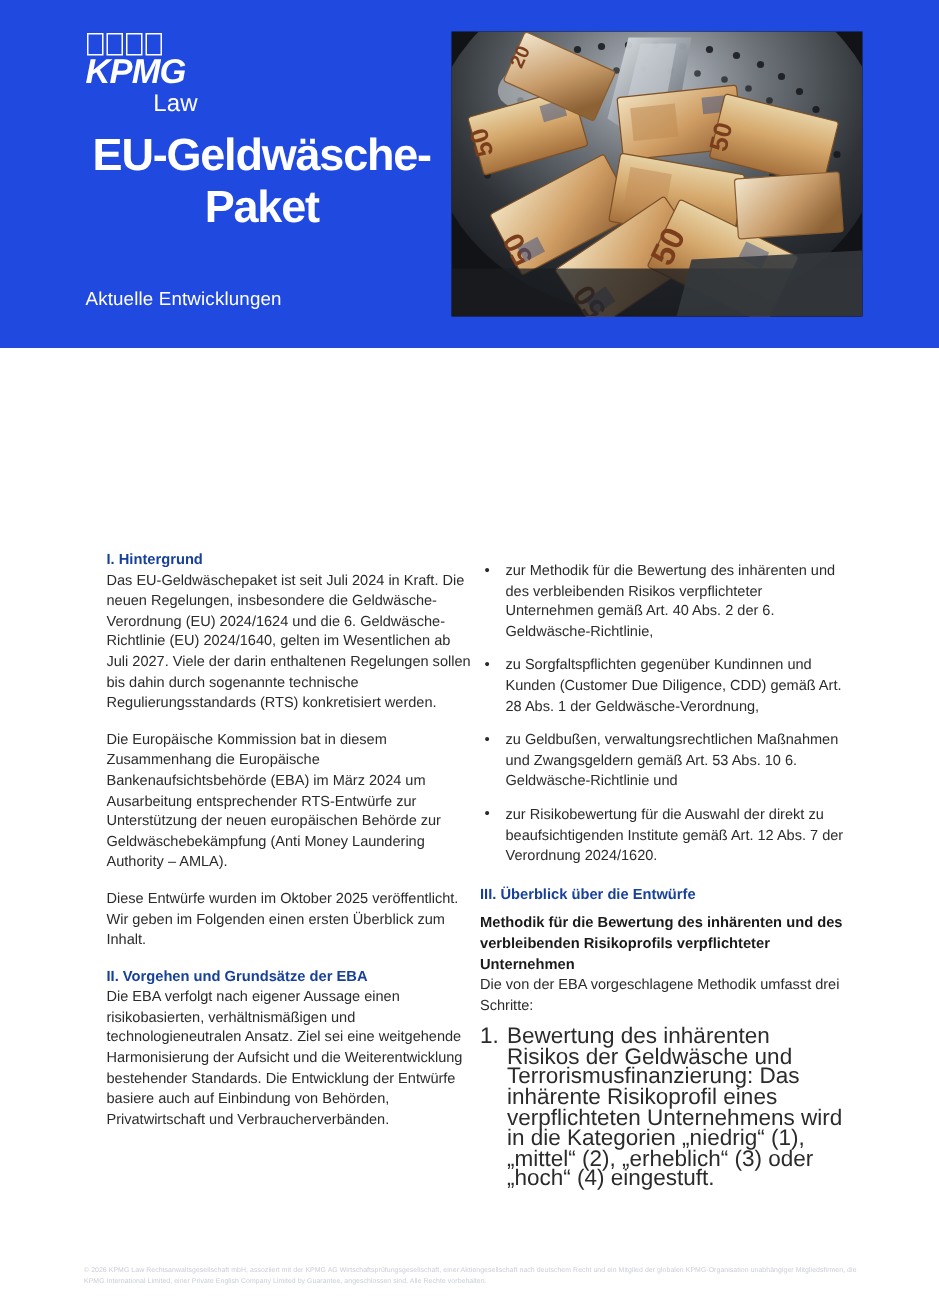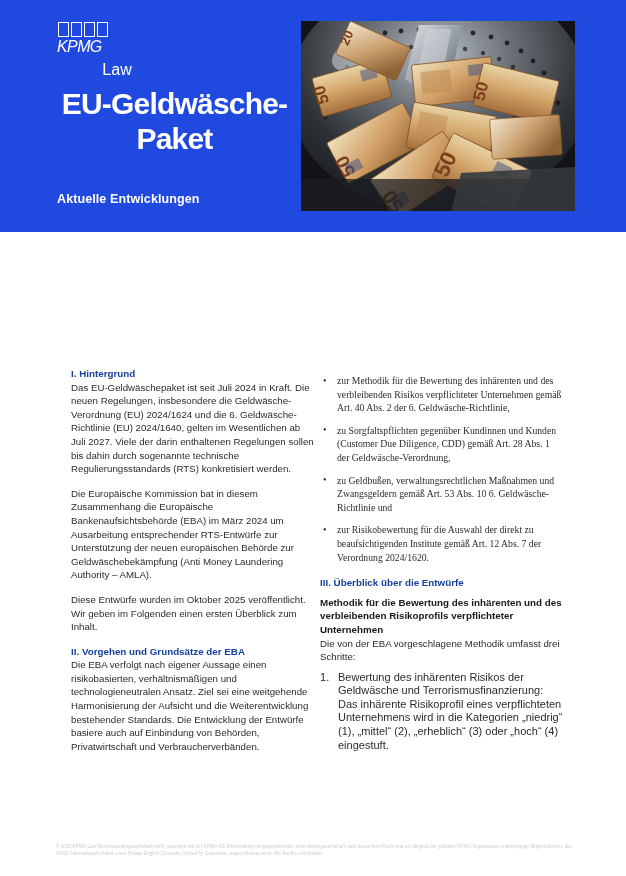--- a/index.html
+++ b/index.html
@@ -48,22 +48,22 @@
   }
   .logo-bar {
     width: 11px;
     height: 15px;
     border: 1.4px solid #ffffff;
     box-sizing: border-box;
     background: transparent;
   }
   .logo-text {
     font-family: "Liberation Sans", sans-serif;
-    font-size: 16px;
-    font-weight: normal;
+    font-size: 23px;
+    font-weight: bold;
     font-style: italic;
     color: #ffffff;
     letter-spacing: -0.6px;
     line-height: 20px;
     margin-top: -1px;
   }
   .logo-sub {
     font-family: "Liberation Sans", sans-serif;
     font-size: 16px;
     font-weight: normal;
@@ -88,21 +88,21 @@
     white-space: pre-line;
     text-align: center;
   }
 
   .header-subtitle {
     position: absolute;
     left: 57px;
     top: 192px;
     color: #ffffff;
     font-size: 12.5px;
-    font-weight: bold;
+    font-weight: normal;
     letter-spacing: 0.1px;
   }
 
   
   .hero-image {
     position: absolute;
     left: 301px;
     top: 21px;
     width: 274px;
     height: 190px;
@@ -164,21 +164,20 @@
     margin: 7px 0 9px 0;
     padding: 0;
   }
   ul.bullets li {
     position: relative;
     padding-left: 17px;
     margin-bottom: 9px;
     font-size: 9.7px;
     line-height: 13.6px;
     color: #2b2b2b;
-    font-family: Liberation Serif, serif;
   }
   ul.bullets li:last-child { margin-bottom: 12px; }
   ul.bullets li::before {
     content: "\2022";
     position: absolute;
     left: 3px;
     top: -0.5px;
     font-size: 10px;
     color: #2b2b2b;
   }
@@ -186,21 +185,21 @@
   ol.numlist {
     list-style: none;
     margin: 7px 0 0 0;
     padding: 0;
     counter-reset: nl;
   }
   ol.numlist li {
     position: relative;
     padding-left: 18px;
     margin-bottom: 20px;
-    font-size: 11px;
+    font-size: 15px;
     line-height: 13.6px;
     color: #2b2b2b;
     counter-increment: nl;
   }
   ol.numlist li::before {
     content: counter(nl) ".";
     position: absolute;
     left: 0;
     top: 0;
     color: #2b2b2b;

